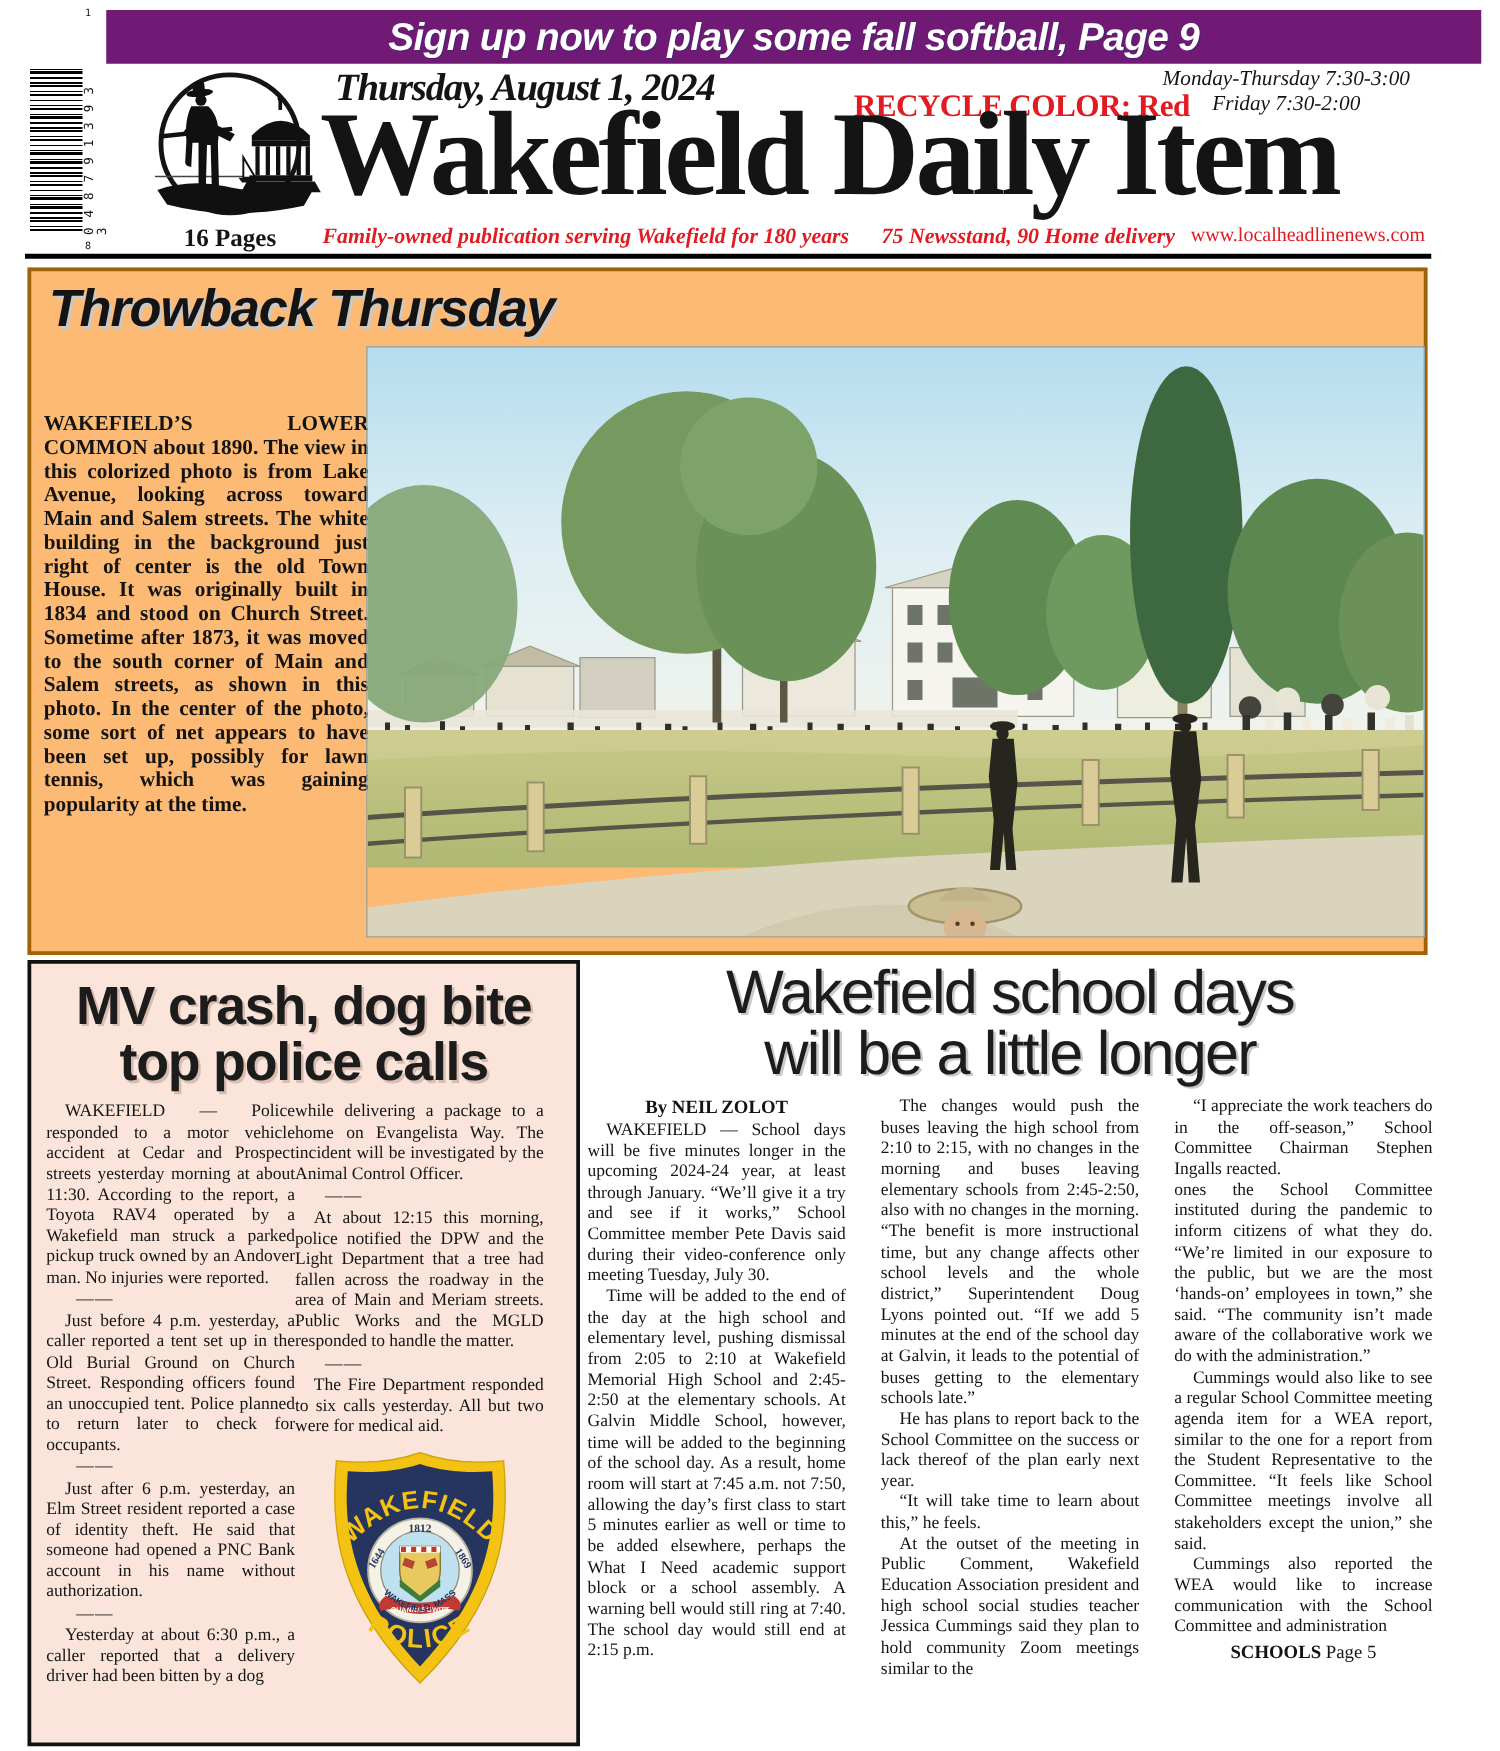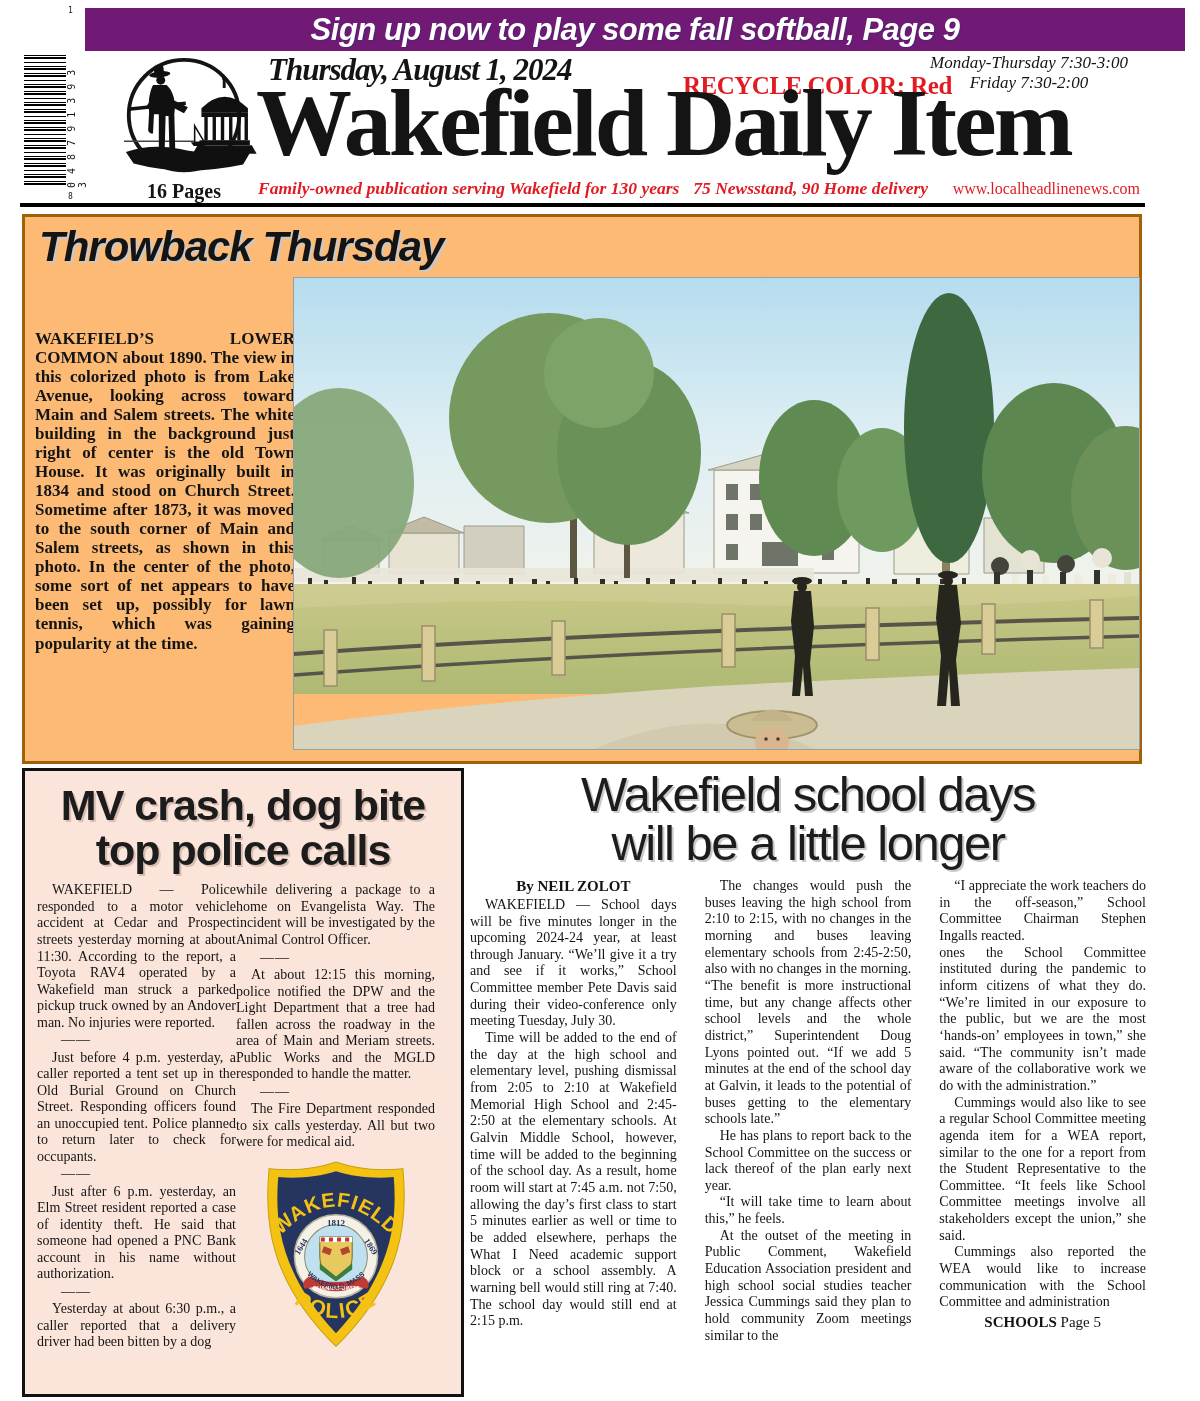--- a/index.html
+++ b/index.html
@@ -24,21 +24,21 @@
 
   
   .logo{position:absolute;left:98px;top:56px;width:172px;height:124px;}
   .pages{position:absolute;left:98px;top:180px;width:172px;text-align:center;font-weight:bold;font-size:20px;}
   .mh-date{position:absolute;left:268px;top:52px;font-weight:bold;font-style:italic;font-size:31px;letter-spacing:-1px;}
   .mh-recycle{position:absolute;left:683px;top:72px;color:#e01b22;font-weight:bold;font-size:25px;letter-spacing:-0.5px;}
   .mh-hours{position:absolute;right:56px;top:53px;width:230px;text-align:center;font-style:italic;font-size:17px;line-height:1.2;}
   .mh-title{position:absolute;left:256px;top:74px;width:890px;font-weight:bold;font-size:96px;line-height:1.02;
             letter-spacing:-3px;white-space:nowrap;}
   .mh-tagline{position:absolute;left:258px;top:178px;color:#e01b22;font-style:italic;font-weight:bold;font-size:17.5px;}
-  .mh-tagline .tg2{margin-left:14px;}
+  .mh-tagline .tg2{margin-left:26px;}
   .mh-site{position:absolute;right:60px;top:180px;color:#e01b22;font-weight:normal;font-size:16px;}
   .mh-rule{position:absolute;left:20px;top:203px;width:1125px;height:4px;background:#000;}
 
   
   .tb{position:absolute;left:22px;top:214px;width:1114px;height:544px;border:3px solid #a16207;background:#fdba74;}
   .tb-title{position:absolute;left:14px;top:6px;font-family:"Liberation Sans",sans-serif;font-weight:bold;
             font-style:italic;font-size:42px;letter-spacing:-1px;text-shadow:2px 2px 0 #c9c9c9;}
   .tb-caption{position:absolute;left:10px;top:112px;width:260px;font-weight:bold;font-size:17px;
               line-height:1.12;text-align:justify;}
   .tb-photo{position:absolute;left:268px;top:60px;width:845px;height:471px;border:1px solid #8fa3a8;overflow:hidden;}
@@ -116,21 +116,21 @@
   <div class="pages">16 Pages</div>
 
   <div class="mh-date">Thursday, August 1, 2024</div>
   <div class="mh-recycle">RECYCLE COLOR: Red</div>
   <div class="mh-hours">
     <div>Monday-Thursday  7:30-3:00</div>
     <div>Friday  7:30-2:00</div>
   </div>
   <div class="mh-title">Wakefield Daily Item</div>
   <div class="mh-tagline">
-    <span>Family-owned publication serving Wakefield for 130 years</span><span class="tg2">75 Newsstand, 90 Home delivery</span>
+    <span>Family-owned publication serving Wakefield for 180 years</span><span class="tg2">75 Newsstand, 90 Home delivery</span>
   </div>
   <div class="mh-site">www.localheadlinenews.com</div>
   <div class="mh-rule"></div>
 
   <div class="tb">
     <div class="tb-title">Throwback Thursday</div>
     <div class="tb-caption">WAKEFIELD’S LOWER COMMON about 1890. The view in this colorized photo is from Lake Avenue, looking across toward Main and Salem streets. The white building in the background just right of center is the old Town House. It was originally built in 1834 and stood on Church Street. Sometime after 1873, it was moved to the south corner of Main and Salem streets, as shown in this photo. In the center of the photo, some sort of net appears to have been set up, possibly for lawn tennis, which was gaining popularity at the time.</div>
     <div class="tb-photo">
       <svg viewBox="0 0 845 471" preserveAspectRatio="none">
         <defs>

